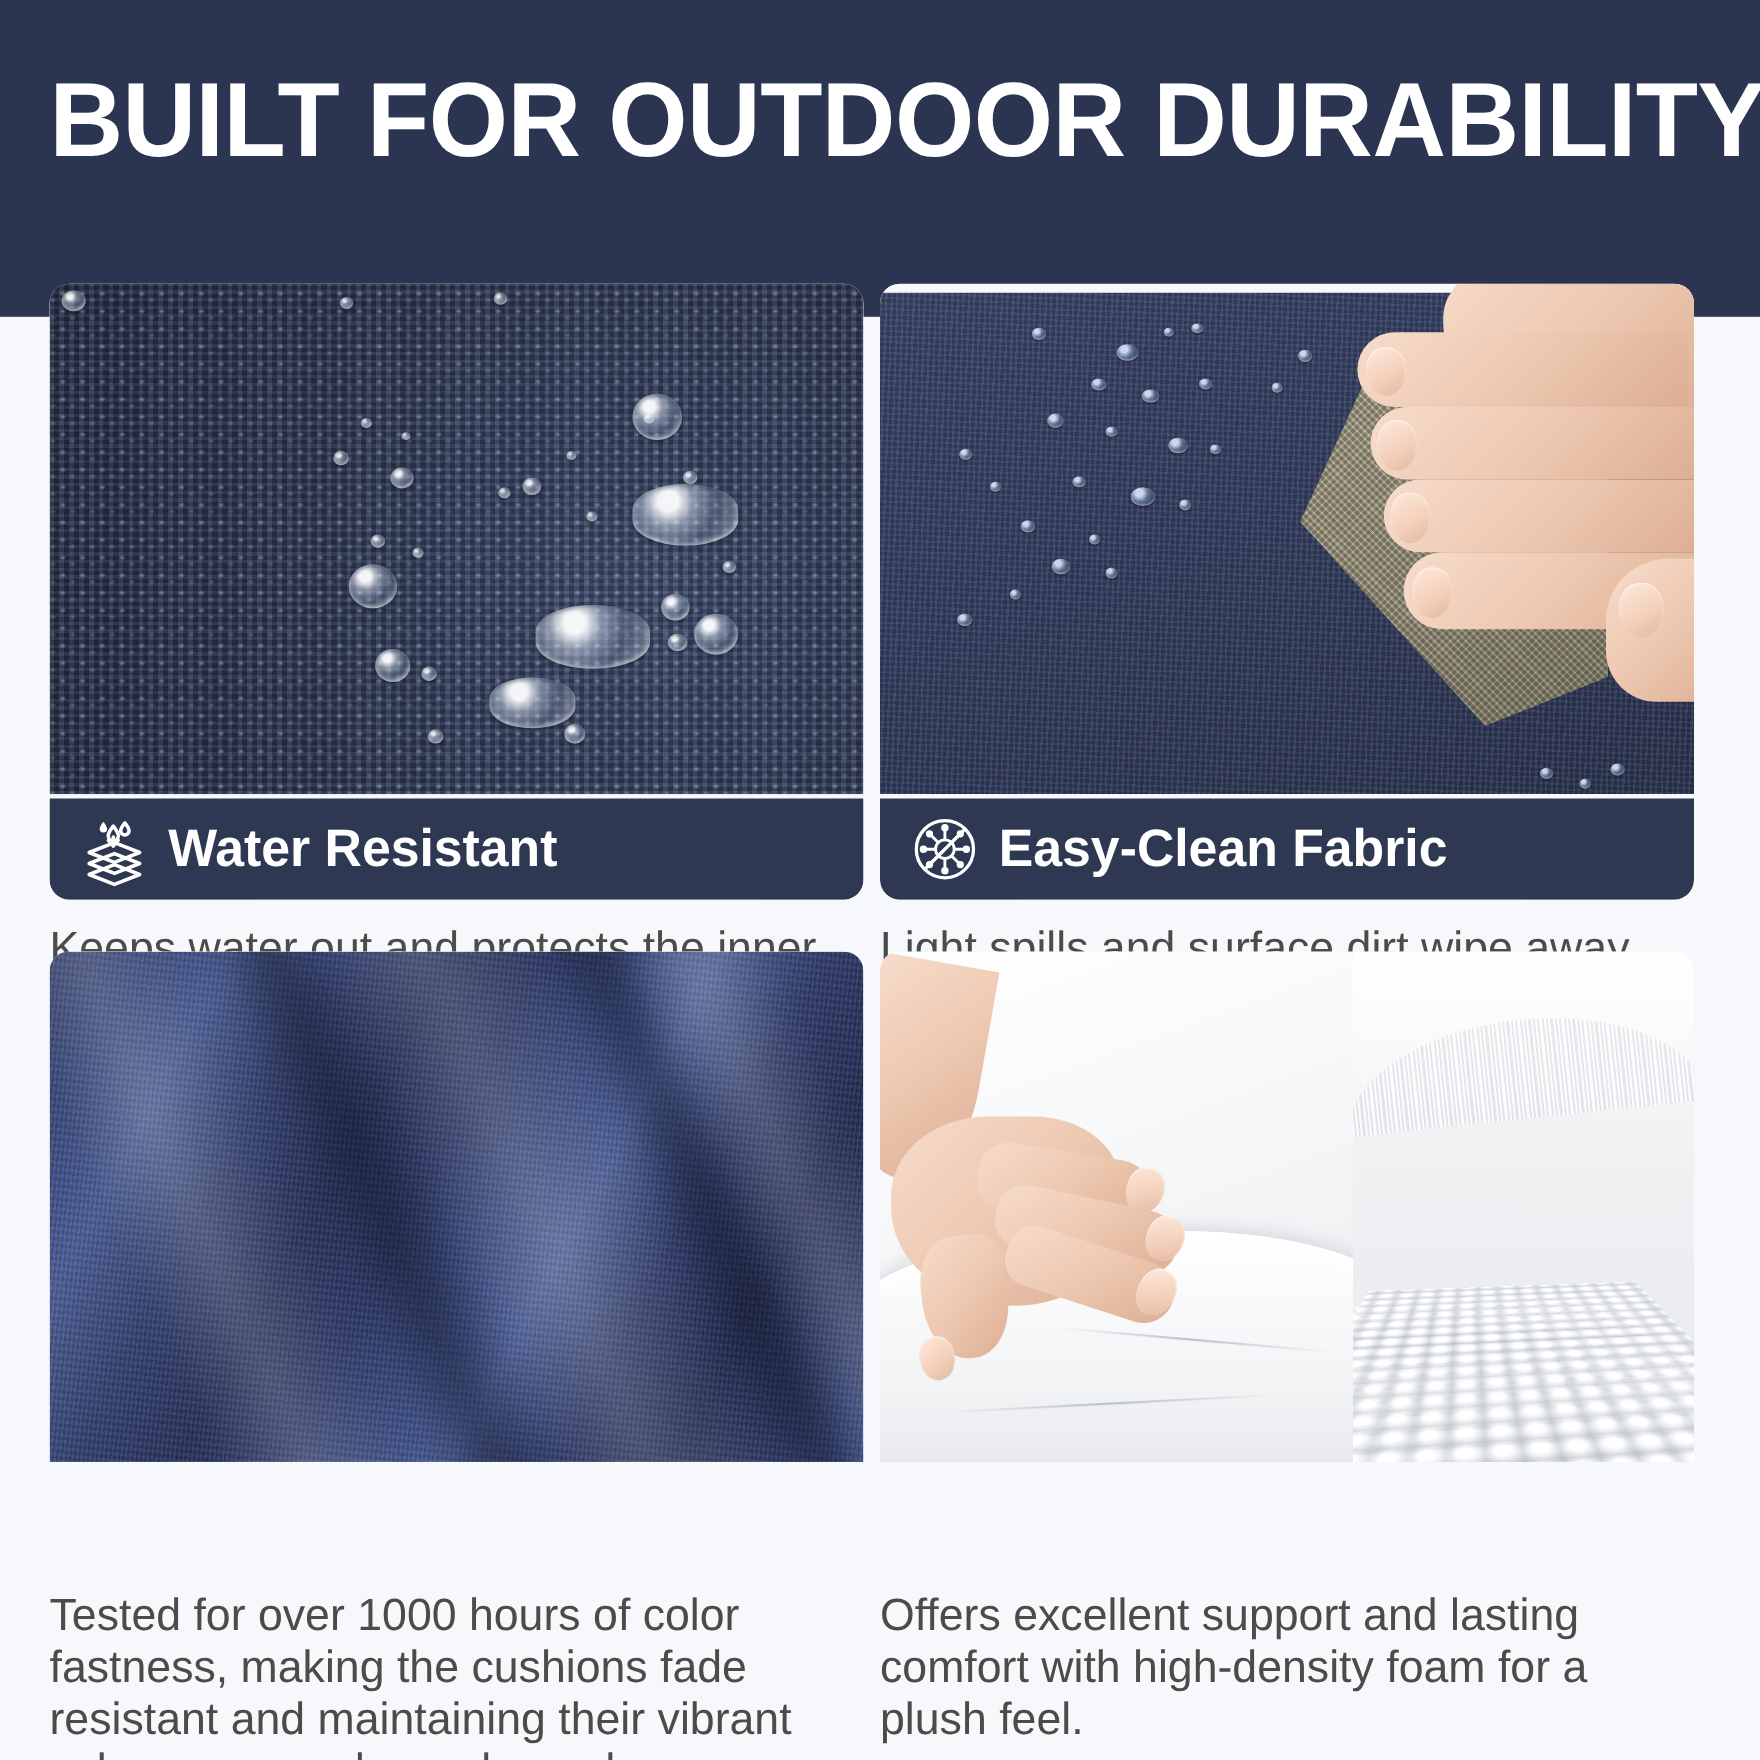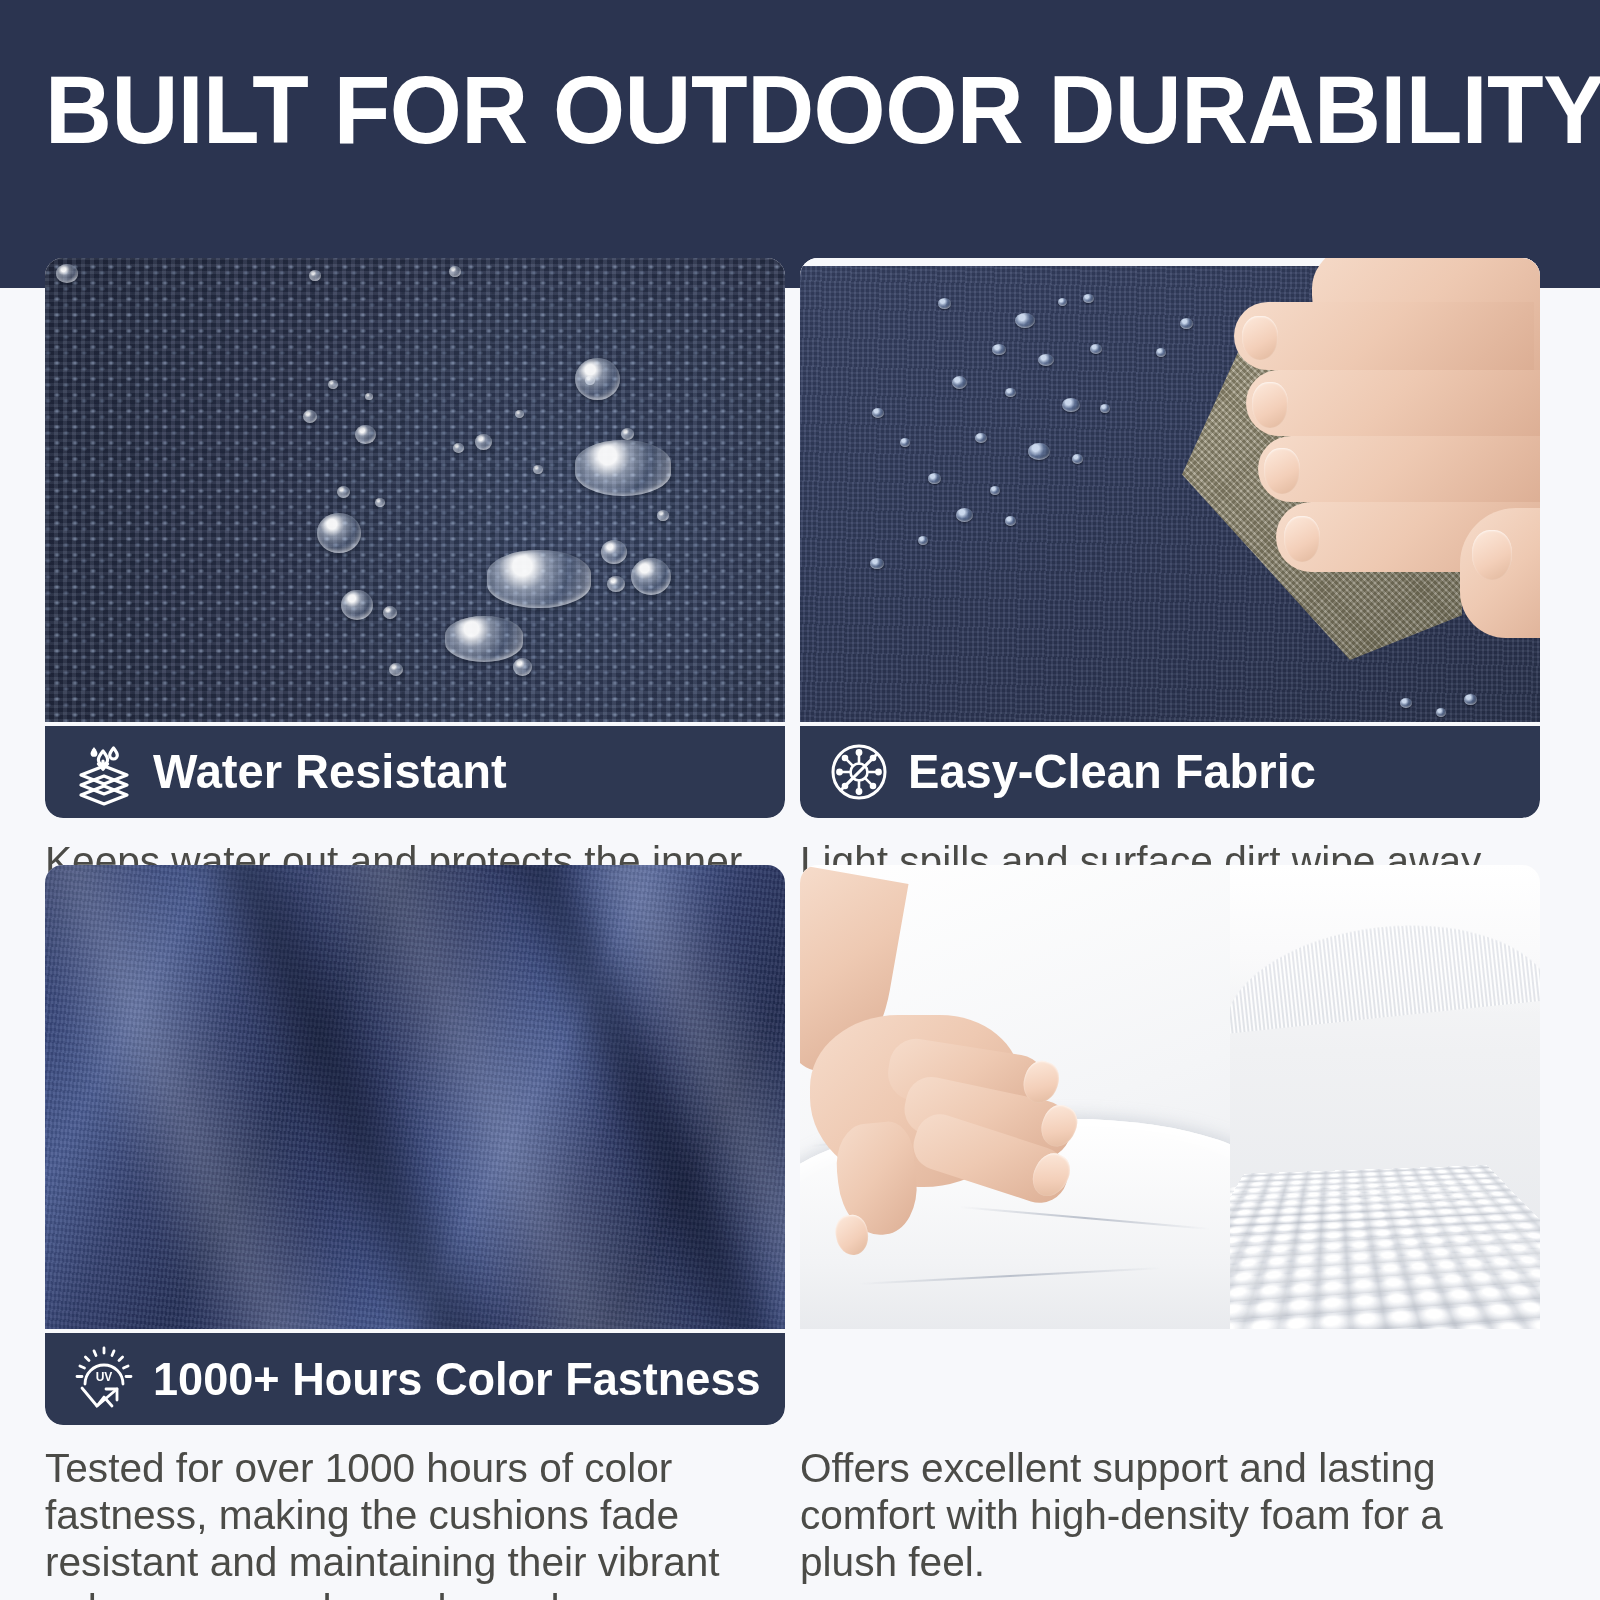--- a/index.html
+++ b/index.html
@@ -381,37 +381,20 @@
   <div class="cell cell-3">
     <div class="card">
       <div class="photo">
         <div class="p3"></div>
         <div class="p3-fold" style="left:60px;top:-40px;width:160px;height:560px;transform:rotate(-24deg);"></div>
         <div class="p3-shadow" style="left:250px;top:-60px;width:110px;height:600px;transform:rotate(-24deg);"></div>
         <div class="p3-fold" style="left:360px;top:-60px;width:190px;height:600px;transform:rotate(-24deg);"></div>
         <div class="p3-shadow" style="left:556px;top:-60px;width:90px;height:600px;transform:rotate(-24deg);"></div>
         <div class="p3-fold" style="left:628px;top:-40px;width:130px;height:560px;transform:rotate(-24deg);"></div>
       </div>
-      <div class="label">
-        <span class="label-icon">
-          <svg width="70" height="70" viewBox="0 0 70 70" fill="none" stroke="#ffffff" stroke-width="2.8" stroke-linecap="round" stroke-linejoin="round">
-            <path d="M16 40a19 19 0 0138 0"></path>
-            <path d="M35 9v-5"></path>
-            <path d="M27 11.5l-2-4.6M43 11.5l2-4.6"></path>
-            <path d="M20 16.5l-3.6-3.6M50 16.5l3.6-3.6"></path>
-            <path d="M15.5 24l-4.6-2M54.5 24l4.6-2"></path>
-            <path d="M13 32.5H8M57 32.5h5"></path>
-            <text x="35" y="37" font-family="Liberation Sans Narrow, Liberation Sans, sans-serif" font-size="12" font-weight="700" fill="#ffffff" stroke="none" text-anchor="middle">UV</text>
-            <path d="M13 44l15 18 7-9 8 9"></path>
-            <path d="M28 62l20-17"></path>
-            <path d="M48 45h-11M48 45v11"></path>
-          </svg>
-        </span>
-        <span class="label-text">1000+ Hours Color Fastness</span>
-      </div>
     </div>
     <div class="desc">Tested for over 1000 hours of color fastness, making the cushions fade resistant and maintaining their vibrant colors even under prolonged sun exposure.</div>
   </div>
 
   <div class="cell cell-4">
     <div class="card">
       <div class="photo">
         <div class="p4-left">
           <div class="mattress"></div>
           <div class="seam" style="left:10px;top:268px;width:200px;transform:rotate(-7deg);"></div>

